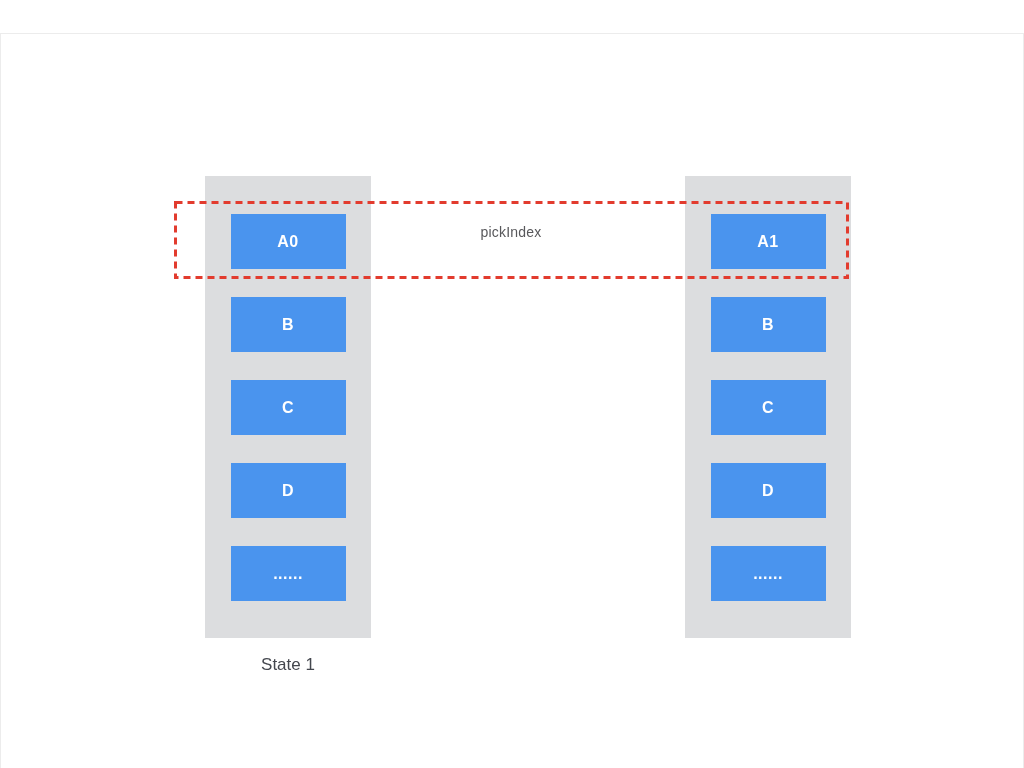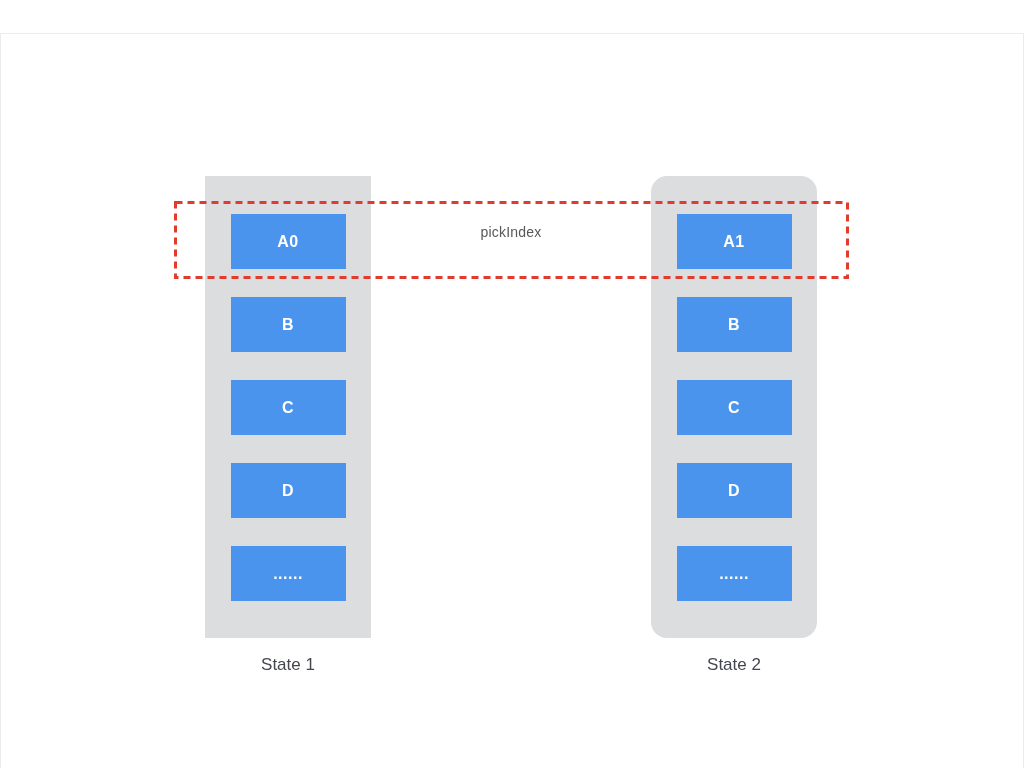--- a/index.html
+++ b/index.html
@@ -23,21 +23,21 @@
     width: 166px;
     height: 462px;
     background: #dcdddf;
     display: flex;
     flex-direction: column;
     align-items: center;
     padding-top: 38px;
     box-sizing: border-box;
   }
   .state-column.col-1 { left: 205px; }
-  .state-column.col-2 { left: 651px; border-radius: 16px; }
+  .state-column.col-2 { left: 685px; }
   .array-cell {
     width: 115px;
     height: 55px;
     background: #4a94ee;
     color: #ffffff;
     font-weight: bold;
     font-size: 16px;
     display: flex;
     align-items: center;
     justify-content: center;
@@ -99,15 +99,14 @@
 
   <div class="pick-rect">
     <svg width="675" height="78" xmlns="http://www.w3.org/2000/svg">
       <rect x="1.5" y="1.5" width="672" height="75" fill="none" stroke="#e23b2e" stroke-width="3" stroke-dasharray="7 5"></rect>
     </svg>
   </div>
 
   <div class="pick-label">pickIndex</div>
 
   <div class="column-label label-1">State 1</div>
-  <div class="column-label label-2">State 2</div>
 
 </div>
 
 </body></html>

